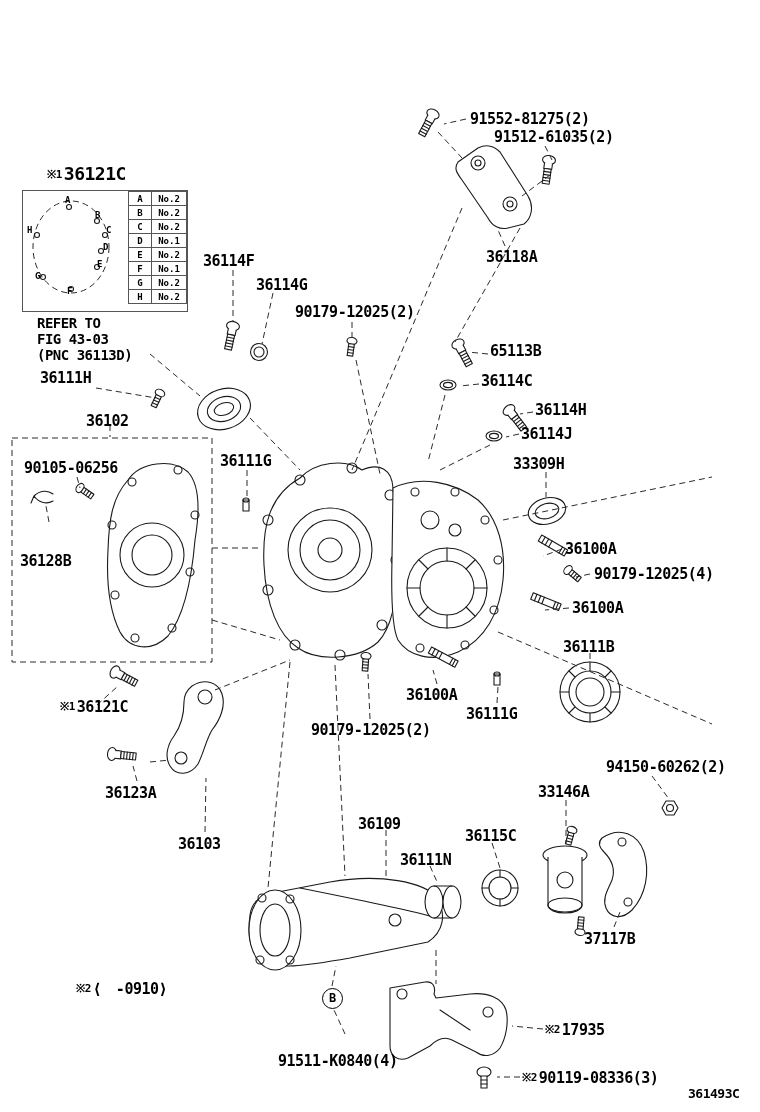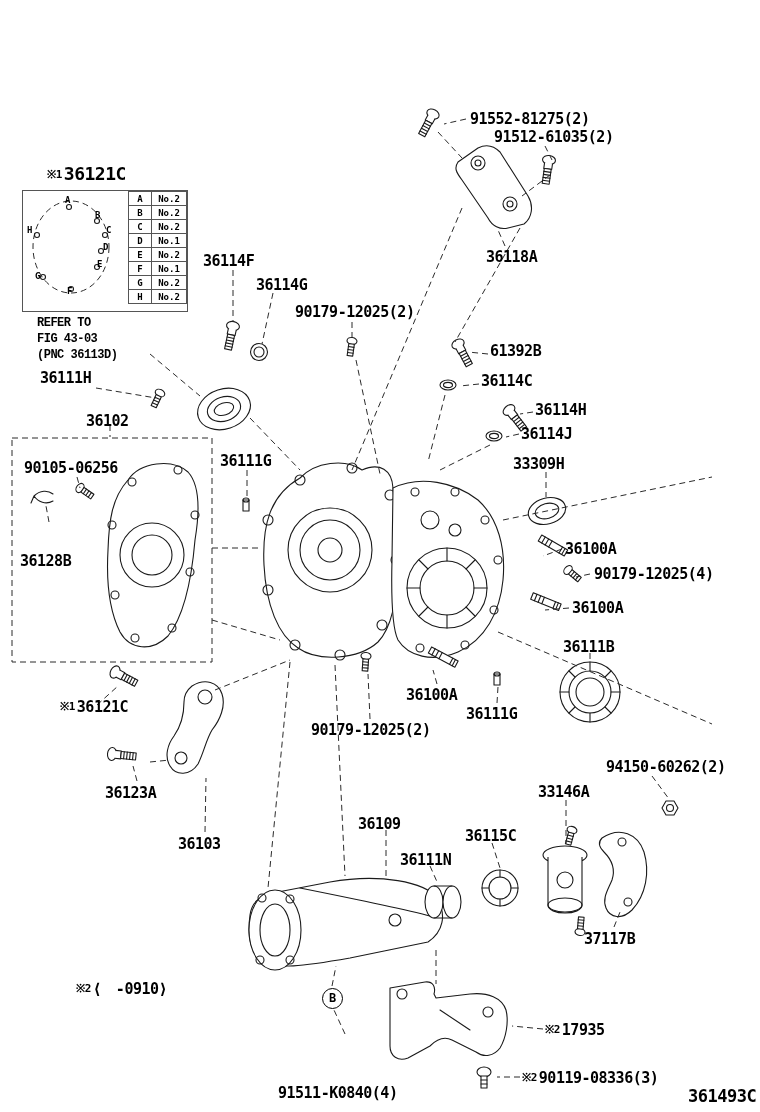--- a/index.html
+++ b/index.html
@@ -5,22 +5,22 @@
   html,body{margin:0;padding:0;background:#fff;}
   #stage{position:relative;width:760px;height:1112px;background:#ffffff;overflow:hidden;
          font-family:"DejaVu Sans Mono","Liberation Mono",monospace;color:#000;}
   #art{position:absolute;left:0;top:0;}
   .s{fill:none;stroke:#1a1a1a;stroke-width:1.1;stroke-linejoin:round;stroke-linecap:round;}
   .sf{fill:#ffffff;stroke:#1a1a1a;stroke-width:1.1;stroke-linejoin:round;}
   .d{fill:none;stroke:#2b2b2b;stroke-width:1;stroke-dasharray:6 4;}
   .lbl{position:absolute;font-weight:700;font-size:15px;letter-spacing:-0.5px;white-space:nowrap;}
   .lbl .pre{font-size:11px;vertical-align:2px;margin-right:2px;}
   .big{font-size:18px;}
-  .refer{font-size:12px;line-height:16px;font-weight:700;font-family:Liberation Mono, monospace;}
-  .code{font-size:17px;}
+  .refer{font-size:14px;line-height:16px;font-weight:700;}
+  .code{font-size:13px;}
   .bcirc{position:absolute;width:19px;height:19px;border:1.7px solid #000;border-radius:50%;
          text-align:center;line-height:18px;font-weight:700;font-size:12px;background:#fff;}
   .bolt-box{position:absolute;left:22px;top:190px;width:164px;height:120px;border:1px solid #555;background:#fff;}
   .bolt-map{position:absolute;left:0;top:0;width:104px;height:118px;}
   .bolt-map .bl{position:absolute;font-size:9px;font-weight:700;}
   table.bt{position:absolute;right:0;top:0;border-collapse:collapse;}
   table.bt td{border:1px solid #555;font-size:9px;font-weight:700;text-align:center;
               padding:0;height:13px;}
   td.k{width:22px;} td.v{width:34px;margin-left:16px;}
 </style>
@@ -349,21 +349,21 @@
   <div class="lbl" style="left:486px;top:248px">36118A</div>
 
   <div class="lbl refer" style="left:37px;top:315px">
     <div>REFER TO</div>
     <div>FIG 43-03</div>
     <div>(PNC 36113D)</div>
   </div>
 
   <div class="lbl" style="left:40px;top:369px">36111H</div>
   <div class="lbl" style="left:86px;top:412px">36102</div>
-  <div class="lbl" style="left:490px;top:342px">61392B</div>
+  <div class="lbl" style="left:490px;top:342px">65113B</div>
   <div class="lbl" style="left:481px;top:372px">36114C</div>
   <div class="lbl" style="left:535px;top:401px">36114H</div>
   <div class="lbl" style="left:521px;top:425px">36114J</div>
   <div class="lbl" style="left:513px;top:455px">33309H</div>
   <div class="lbl" style="left:220px;top:452px">36111G</div>
   <div class="lbl" style="left:24px;top:459px">90105-06256</div>
   <div class="lbl" style="left:20px;top:552px">36128B</div>
   <div class="lbl" style="left:565px;top:540px">36100A</div>
   <div class="lbl" style="left:594px;top:565px">90179-12025(4)</div>
   <div class="lbl" style="left:572px;top:599px">36100A</div>
@@ -380,19 +380,19 @@
   <div class="lbl" style="left:358px;top:815px">36109</div>
   <div class="lbl" style="left:465px;top:827px">36115C</div>
   <div class="lbl" style="left:400px;top:851px">36111N</div>
   <div class="lbl" style="left:178px;top:835px">36103</div>
   <div class="lbl" style="left:584px;top:930px">37117B</div>
 
   <div class="lbl" style="left:76px;top:980px"><span class="pre">※2</span><span>⟨　-0910⟩</span></div>
 
   <div class="bcirc" style="left:322px;top:988px">B</div>
 
-  <div class="lbl" style="left:278px;top:1084px">91511-K0840(4)</div>
+  <div class="lbl" style="left:278px;top:1052px">91511-K0840(4)</div>
   <div class="lbl" style="left:545px;top:1021px"><span class="pre">※2</span><span>17935</span></div>
   <div class="lbl" style="left:522px;top:1069px"><span class="pre">※2</span><span>90119-08336(3)</span></div>
 
   <div class="lbl code" style="left:688px;top:1086px">361493C</div>
 
 </div>
 
 </body></html>

